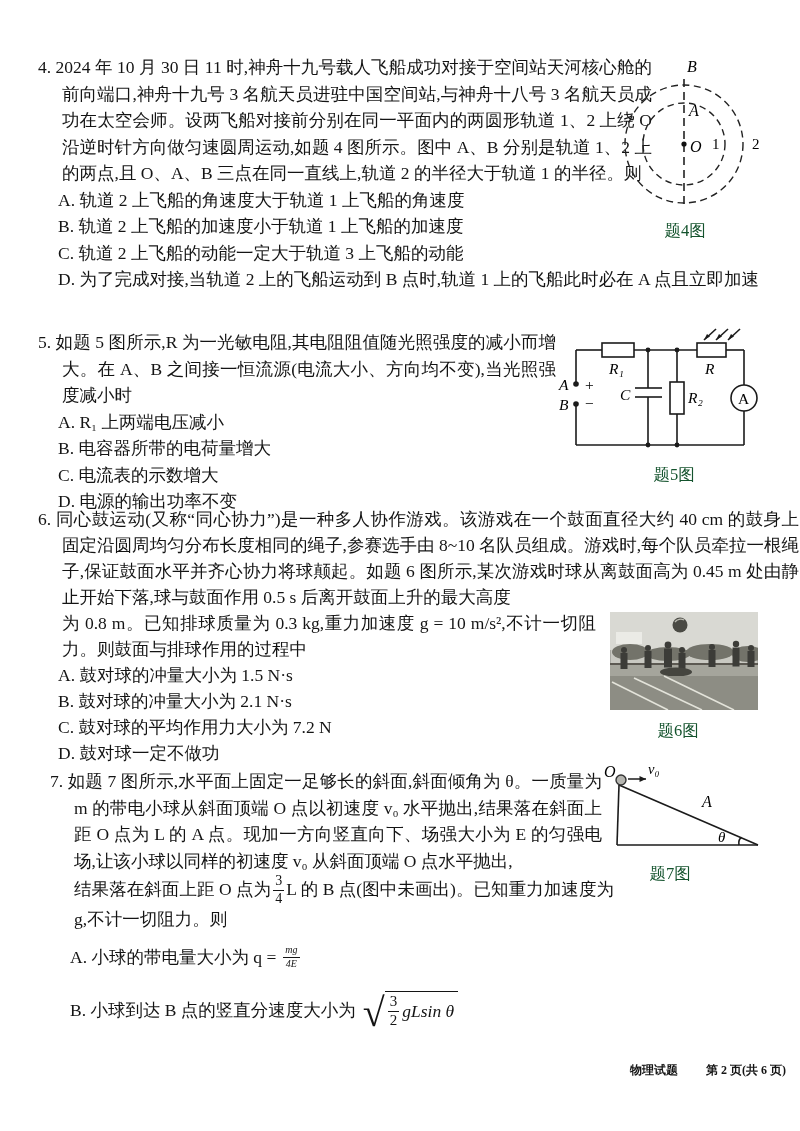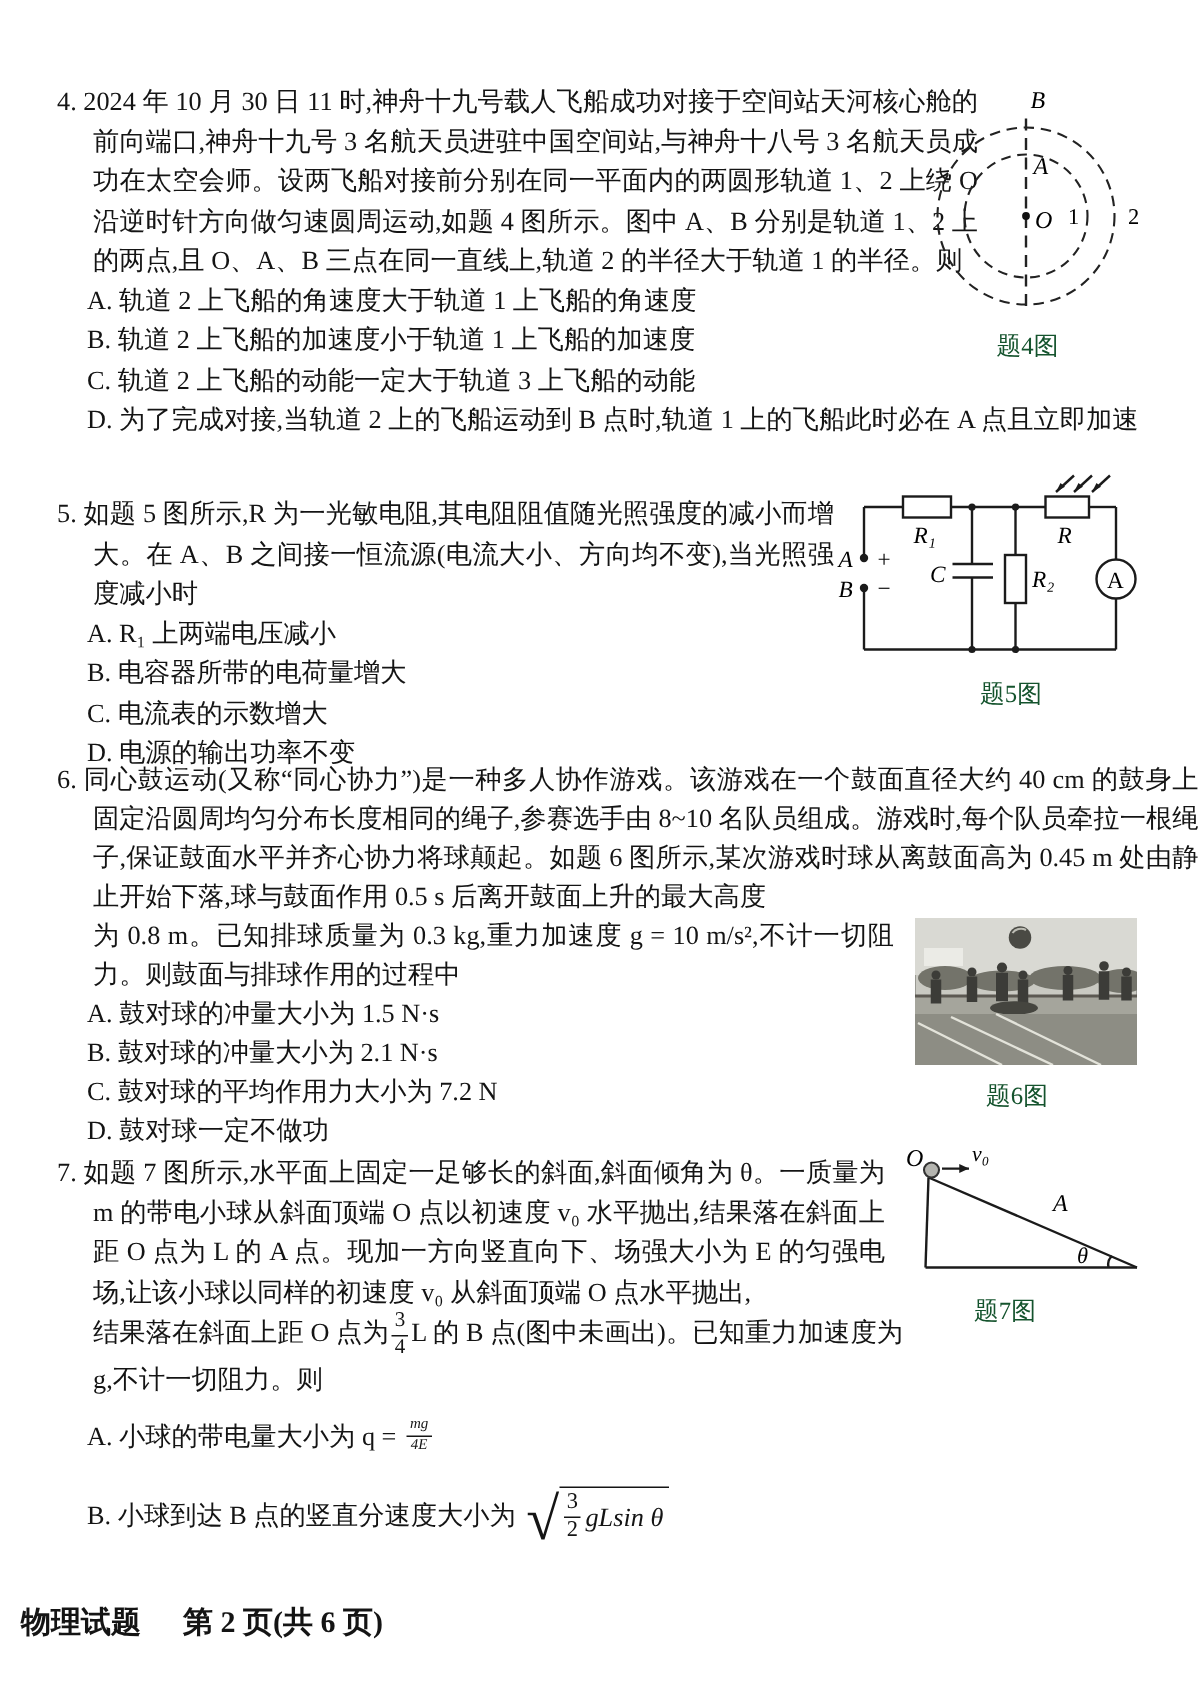--- a/index.html
+++ b/index.html
@@ -15,21 +15,21 @@
   .optrow{margin-left:20px;display:flex;align-items:center;gap:5px;}
   .fig{position:absolute;text-align:center;}
   .figcap{font-size:16.5px;line-height:22px;margin-top:2px;color:#14532d;}
   svg text{font-family:"Liberation Serif","DejaVu Serif",serif;}
   .frac{display:inline-block;vertical-align:-8px;text-align:center;font-size:14px;line-height:1.05;margin:0 2px;}
   .frac .num{display:block;border-bottom:1.3px solid #141414;padding:0 2px 1px;}
   .frac .den{display:block;padding-top:1px;}
   .sqrt{display:inline-flex;align-items:center;margin-left:2px;}
   .sqrt .radsign{font-size:40px;font-weight:400;line-height:0;transform:translateY(3px);}
   .sqrt .radicand{border-top:1.6px solid #141414;padding:2px 4px 0 2px;display:inline-flex;align-items:center;gap:2px;}
-  #footer{position:absolute;left:0;right:0;top:1057px;text-align:left;font-weight:bold;font-size:20px;margin-top:12px;}
+  #footer{position:absolute;left:0;right:0;top:1057px;text-align:right;font-weight:bold;font-size:12px;}
   #footer span{margin:0 14px;}
 </style>
 </head>
 <body>
 
 <div id="page">
 
   <div class="q" id="q4" style="top:54px;">
     <p class="stem" style="width:590px;"><span>4.</span> <span>2024 年 10 月 30 日 11 时,神舟十九号载人飞船成功对接于空间站天河核心舱的前向端口,神舟十九号 3 名航天员进驻中国空间站,与神舟十八号 3 名航天员成功在太空会师。设两飞船对接前分别在同一平面内的两圆形轨道 1、2 上绕 O 沿逆时针方向做匀速圆周运动,如题 4 图所示。图中 A、B 分别是轨道 1、2 上的两点,且 O、A、B 三点在同一直线上,轨道 2 的半径大于轨道 1 的半径。则</span></p>
     <div class="opt">A. 轨道 2 上飞船的角速度大于轨道 1 上飞船的角速度</div>
@@ -54,21 +54,21 @@
   </div>
 
   <div class="q" id="q5" style="top:329px;">
     <p class="stem" style="width:494px;"><span>5.</span> <span>如题 5 图所示,R 为一光敏电阻,其电阻阻值随光照强度的减小而增大。在 A、B 之间接一恒流源(电流大小、方向均不变),当光照强度减小时</span></p>
     <div class="opt">A. R₁ 上两端电压减小</div>
     <div class="opt">B. 电容器所带的电荷量增大</div>
     <div class="opt">C. 电流表的示数增大</div>
     <div class="opt">D. 电源的输出功率不变</div>
   </div>
 
-  <div class="fig" style="left:556px;top:316px;width:236px;">
+  <div class="fig" style="left:556px;top:328px;width:236px;">
     <svg width="236" height="126" viewBox="0 0 236 126">
       <g stroke="#1b1b1b" stroke-width="1.6" fill="none">
 
         <line x1="20" y1="22" x2="46" y2="22"></line>
         <rect x="46" y="15" width="32" height="14"></rect>
         <line x1="78" y1="22" x2="141" y2="22"></line>
         <rect x="141" y="15" width="29" height="14"></rect>
         <line x1="170" y1="22" x2="188" y2="22"></line>
 
         <line x1="188" y1="22" x2="188" y2="57"></line>
@@ -161,21 +161,21 @@
         <line x1="2" y1="70" x2="58" y2="98"></line>
         <line x1="24" y1="66" x2="92" y2="98"></line>
         <line x1="54" y1="64" x2="124" y2="98"></line>
       </g>
       <circle cx="70" cy="13" r="7.5" fill="#4a4a44"></circle>
       <path d="M 65 10 A 7 7 0 0 1 74 8" stroke="#bdbdb4" stroke-width="1.4" fill="none"></path>
     </svg>
     <div class="figcap">题6图</div>
   </div>
 
-  <div class="q" id="q7" style="top:768px;">
+  <div class="q" id="q7" style="top:768px;margin-left:12px;">
     <p class="stem" style="width:528px;"><span>7.</span> <span>如题 7 图所示,水平面上固定一足够长的斜面,斜面倾角为 θ。一质量为 m 的带电小球从斜面顶端 O 点以初速度 v₀ 水平抛出,结果落在斜面上距 O 点为 L 的 A 点。现加一方向竖直向下、场强大小为 E 的匀强电场,让该小球以同样的初速度 v₀ 从斜面顶端 O 点水平抛出,</span></p>
     <p class="cont" style="width:540px;"><span>结果落在斜面上距 O 点为</span><span class="frac"><span class="num">3</span><span class="den">4</span></span><span>L 的 B 点(图中未画出)。已知重力加速度为 g,不计一切阻力。则</span></p>
     <div class="optrow" style="margin-top:11px;">
       <span>A. 小球的带电量大小为 q =</span>
       <span class="frac" style="font-size:10px;">
           <span class="num" style="font-style:italic;">mg</span>
           <span class="den" style="font-style:italic;">4E</span>
         </span>
     </div>
     <div class="optrow" style="margin-top:21px;">

